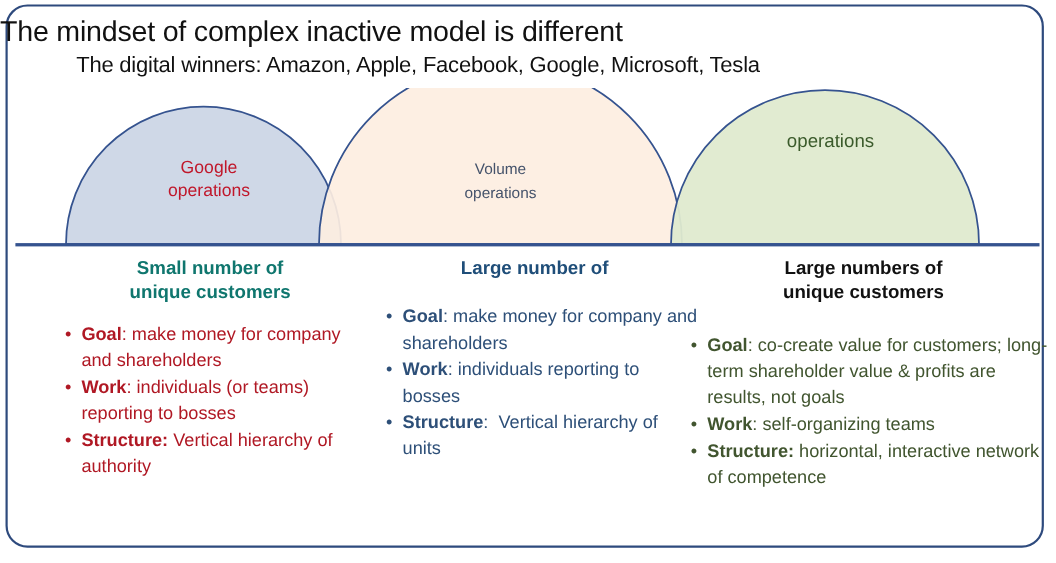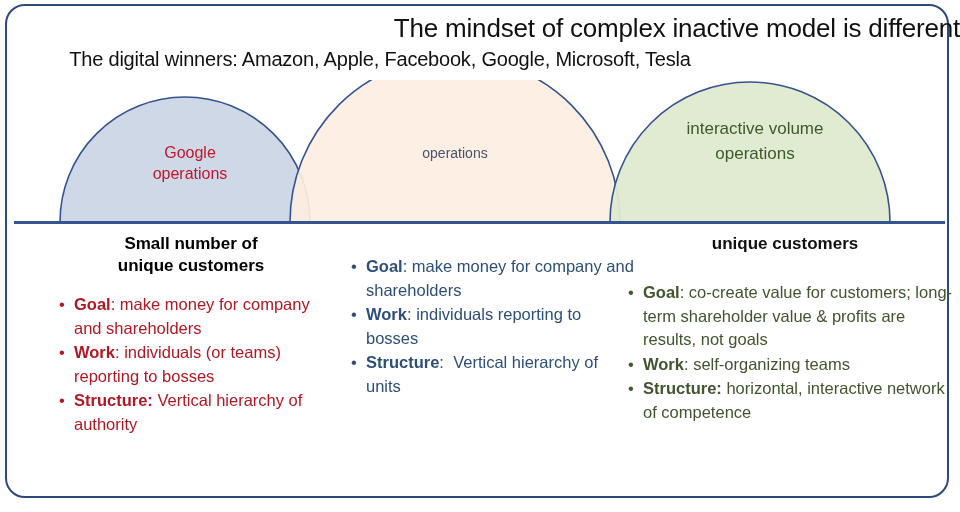--- a/index.html
+++ b/index.html
@@ -19,21 +19,21 @@
     left:5px;top:4px;
     width:944px;height:494px;
     border:2px solid #2e4a7d;
     border-radius:20px;
     box-sizing:border-box;
     background:transparent;
     pointer-events:none;
   }
   .title{
     position:absolute;left:0;top:13px;width:960px;
-    text-align:right;
+    text-align:left;
     font-size:26px;
     line-height:30px;
     color:#111111;
     letter-spacing:-0.2px;
   }
   .subtitle{
     position:absolute;left:0;top:47px;width:760px;
     text-align:center;
     font-size:20px;
     line-height:24px;
@@ -76,21 +76,21 @@
   .col{position:absolute;top:233px;}
   .col-head{
     font-weight:bold;
     text-align:center;
     line-height:22px;
   }
   #col1{left:46px;width:290px;}
   #col2{left:336px;width:300px;}
   #col3{left:615px;width:340px;}
 
-  #col1 .col-head{font-size:17px;color:#000000;}
+  #col1 .col-head{font-size:17px;color:#0f766e;}
   #col2 .col-head{font-size:17px;color:#1f4e79;}
   #col3 .col-head{font-size:17px;color:#111111;}
 
   ul.bullets{
     list-style:none;
     margin:0;padding:0;
   }
   ul.bullets li{
     position:relative;
     padding-left:20px;
@@ -123,25 +123,25 @@
 
       <path d="M 610 142 A 140 140 0 0 1 890 142 Z" fill="#dfeacf" fill-opacity="0.95" stroke="#35538f" stroke-width="1.6"></path>
     </svg>
 
     <div class="arc-label" id="label-left">
       <div>Google</div>
       <div>operations</div>
     </div>
 
     <div class="arc-label" id="label-mid">
+      <div>Volume</div>
       <div>operations</div>
     </div>
 
     <div class="arc-label" id="label-right">
-      <div>interactive volume</div>
       <div>operations</div>
     </div>
   </div>
 
   <div class="baseline"></div>
 
   <div class="col" id="col1">
     <div class="col-head">
       <div>Small number of</div>
       <div>unique customers</div>
@@ -157,39 +157,41 @@
       </li>
       <li>
         <span class="dot">•</span>
         <span class="b">Structure:</span><span> </span><span>Vertical hierarchy of authority</span>
       </li>
     </ul>
   </div>
 
   <div class="col" id="col2">
     <div class="col-head">
+      <div>Large number of</div>
     </div>
     <ul class="bullets">
       <li>
         <span class="dot">•</span>
         <span class="b">Goal</span><span>: </span><span>make money for company and shareholders</span>
       </li>
       <li>
         <span class="dot">•</span>
         <span class="b">Work</span><span>: </span><span>individuals reporting to bosses</span>
       </li>
       <li>
         <span class="dot">•</span>
         <span class="b">Structure</span><span style="white-space:pre">:  </span><span>Vertical hierarchy of units</span>
       </li>
     </ul>
   </div>
 
   <div class="col" id="col3">
     <div class="col-head">
+      <div>Large numbers of</div>
       <div>unique customers</div>
     </div>
     <ul class="bullets">
       <li>
         <span class="dot">•</span>
         <span class="b">Goal</span><span>: </span><span>co-create value for customers; long-term shareholder value &amp; profits are results, not goals</span>
       </li>
       <li>
         <span class="dot">•</span>
         <span class="b">Work</span><span>: </span><span>self-organizing teams</span>

